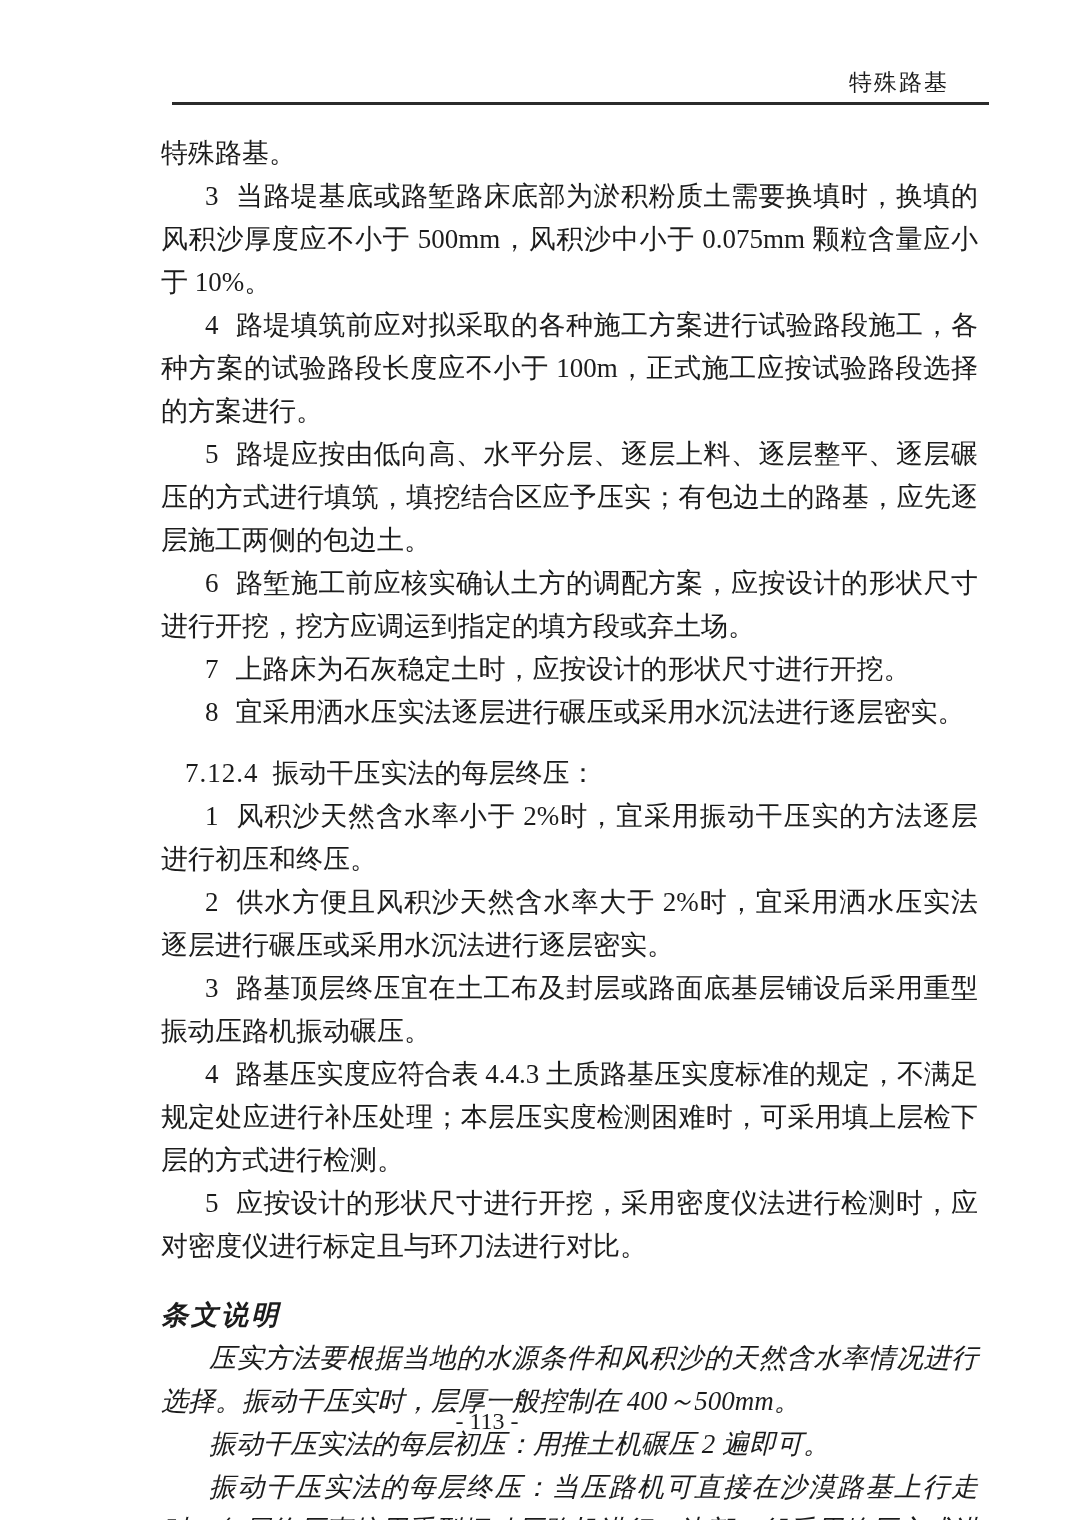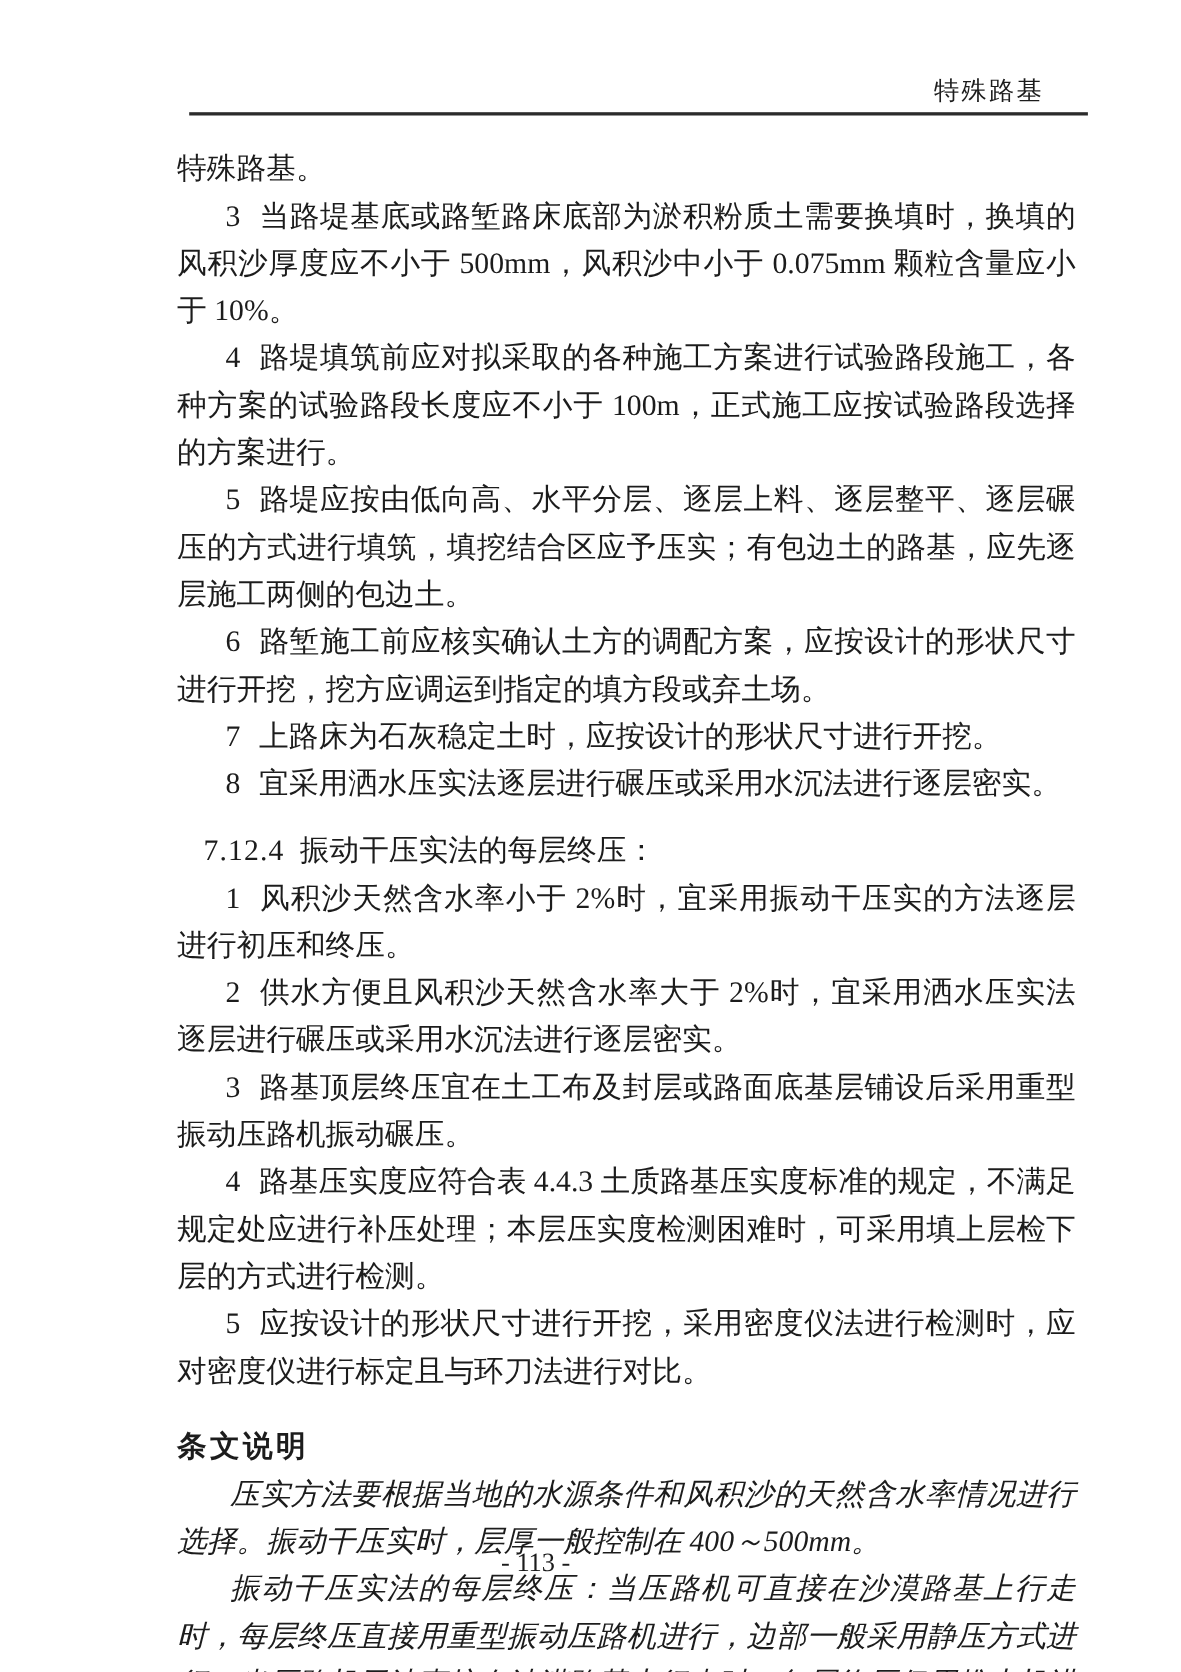--- a/index.html
+++ b/index.html
@@ -57,20 +57,21 @@
     text-indent: 24px;
   }
   .p-clause-head .num {
     font-weight: normal;
     letter-spacing: 1px;
     margin-right: 14px;
   }
   .p-notes-head {
     margin-top: 26px !important;
     font-weight: bold;
+    font-style: italic;
     text-indent: 0;
     letter-spacing: 3px;
   }
   .p-notes {
     font-style: italic;
     text-indent: 48px;
   }
   
   .page-footer {
     position: absolute;
@@ -101,20 +102,21 @@
       <p class="p-body"><span class="num">7</span><span>上路床为石灰稳定土时，应按设计的形状尺寸进行开挖。</span></p>
       <p class="p-body"><span class="num">8</span><span>宜采用洒水压实法逐层进行碾压或采用水沉法进行逐层密实。</span></p>
       <p class="p-clause-head"><span class="num">7.12.4</span><span>振动干压实法的每层终压：</span></p>
       <p class="p-body"><span class="num">1</span><span>风积沙天然含水率小于 2%时，宜采用振动干压实的方法逐层进行初压和终压。</span></p>
       <p class="p-body"><span class="num">2</span><span>供水方便且风积沙天然含水率大于 2%时，宜采用洒水压实法逐层进行碾压或采用水沉法进行逐层密实。</span></p>
       <p class="p-body"><span class="num">3</span><span>路基顶层终压宜在土工布及封层或路面底基层铺设后采用重型振动压路机振动碾压。</span></p>
       <p class="p-body"><span class="num">4</span><span>路基压实度应符合表 4.4.3 土质路基压实度标准的规定，不满足规定处应进行补压处理；本层压实度检测困难时，可采用填上层检下层的方式进行检测。</span></p>
       <p class="p-body"><span class="num">5</span><span>应按设计的形状尺寸进行开挖，采用密度仪法进行检测时，应对密度仪进行标定且与环刀法进行对比。</span></p>
       <p class="p-notes-head"><span>条文说明</span></p>
       <p class="p-notes"><span>压实方法要根据当地的水源条件和风积沙的天然含水率情况进行选择。振动干压实时，层厚一般控制在 400～500mm。</span></p>
+      <p class="p-notes"><span>振动干压实法的每层初压：用推土机碾压 2 遍即可。</span></p>
       <p class="p-notes"><span>振动干压实法的每层终压：当压路机可直接在沙漠路基上行走时，每层终压直接用重型振动压路机进行，边部一般采用静压方式进行；当压路机无法直接在沙漠路基上行走时，每层终压仍用推土机进行，一般再碾压 3 遍即可。</span></p>
     </main>
 
   <div class="page-footer">
     <span>- 113 -</span>
   </div>
 
 </div>
 
 </body></html>

